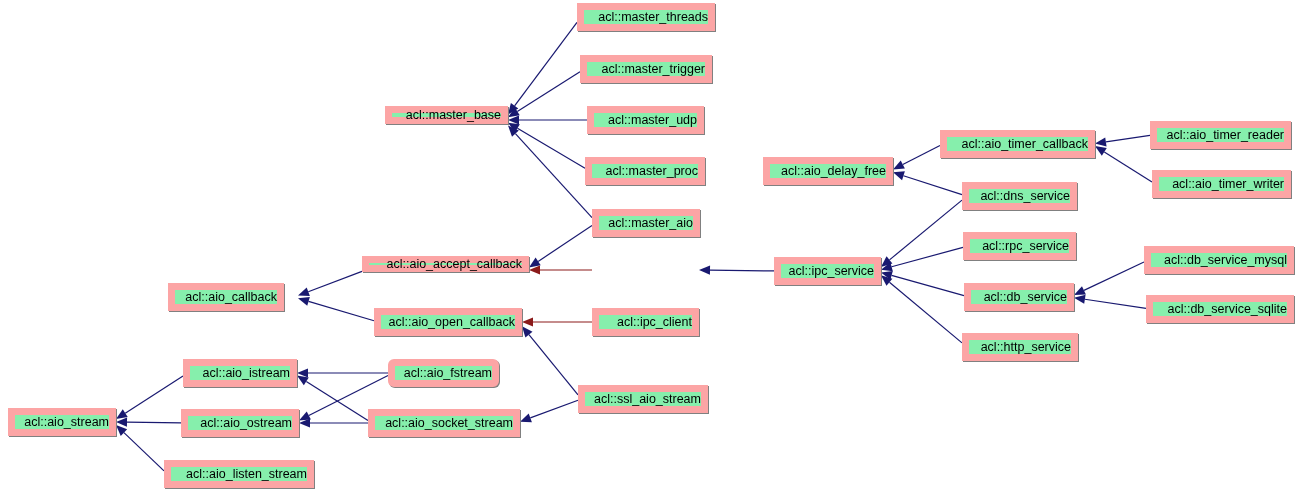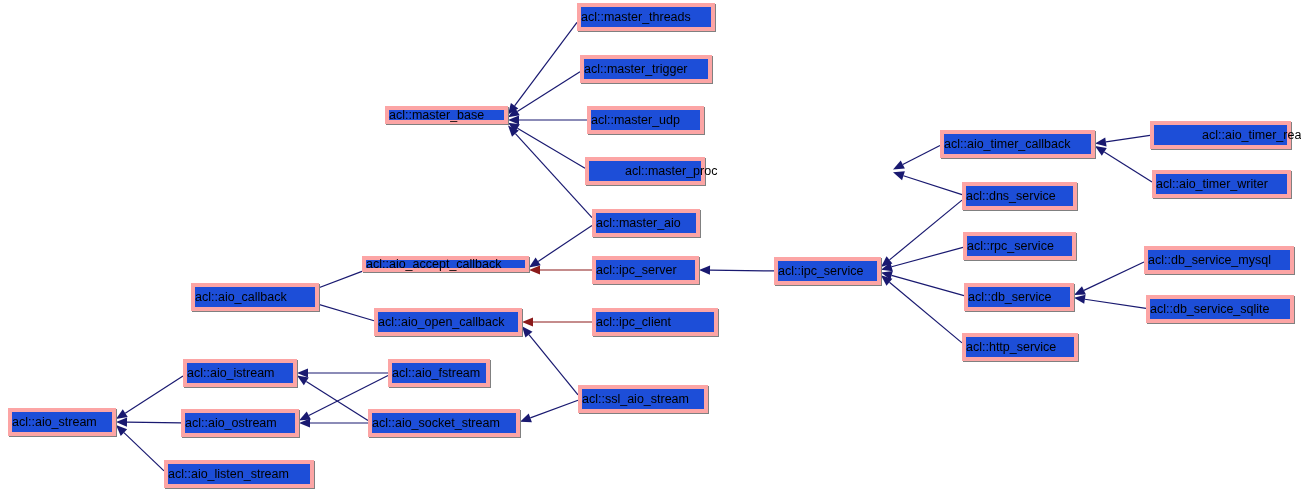--- a/index.html
+++ b/index.html
@@ -26,26 +26,26 @@
   #node-layer {
     position: absolute;
     left: 0;
     top: 0;
     width: 1301px;
     height: 493px;
   }
   .node {
     position: absolute;
     box-sizing: border-box;
-    background: #1d4ed8;
-    border: 4px solid #fca5a5;
+    background: #86efac;
+    border: 7px solid #fca5a5;
     box-shadow: 1px 1px 0 0 #808080;
     display: flex;
     align-items: center;
-    justify-content: flex-start;
+    justify-content: flex-end;
     cursor: pointer;
   }
   .node-label {
     font-family: "Liberation Sans", sans-serif;
     font-size: 12.5px;
     color: #000000;
     white-space: nowrap;
     line-height: 1;
     letter-spacing: 0px;
   }
@@ -188,38 +188,38 @@
       </div>
       <div class="node" style="left: 585px; top: 157px; width: 120px; height: 28px; padding-left: 36px;">
         <span class="node-label">acl::master_proc</span>
       </div>
       <div class="node" style="left: 592px; top: 209px; width: 108px; height: 28px;">
         <span class="node-label">acl::master_aio</span>
       </div>
       <div class="node" style="left: 385px; top: 106px; width: 123px; height: 18px;">
         <span class="node-label">acl::master_base</span>
       </div>
-      <div class="node" style="left: 191px; top: 283px; width: 128px; height: 28px;">
+      <div class="node" style="left: 168px; top: 283px; width: 116px; height: 28px;">
         <span class="node-label">acl::aio_callback</span>
       </div>
       <div class="node" style="left: 362px; top: 256px; width: 167px; height: 16px;">
         <span class="node-label">acl::aio_accept_callback</span>
       </div>
       <div class="node" style="left: 374px; top: 308px; width: 148px; height: 28px;">
         <span class="node-label">acl::aio_open_callback</span>
       </div>
-      <div class="node" style="left: 592px; top: 256px; width: 107px; height: 28px;">
-        <span class="node-label">acl::ipc_server</span>
-      </div>
-      <div class="node" style="left: 592px; top: 308px; width: 126px; height: 28px;">
+      <div class="node" style="left: 592px; top: 308px; width: 107px; height: 28px;">
         <span class="node-label">acl::ipc_client</span>
       </div>
       <div class="node" style="left: 774px; top: 257px; width: 107px; height: 28px;">
         <span class="node-label">acl::ipc_service</span>
       </div>
+      <div class="node" style="left: 763px; top: 157px; width: 130px; height: 28px;">
+        <span class="node-label">acl::aio_delay_free</span>
+      </div>
       <div class="node" style="left: 940px; top: 130px; width: 155px; height: 28px;">
         <span class="node-label">acl::aio_timer_callback</span>
       </div>
       <div class="node" style="left: 962px; top: 182px; width: 115px; height: 28px;">
         <span class="node-label">acl::dns_service</span>
       </div>
       <div class="node" style="left: 963px; top: 232px; width: 113px; height: 28px;">
         <span class="node-label">acl::rpc_service</span>
       </div>
       <div class="node" style="left: 964px; top: 283px; width: 110px; height: 28px;">
@@ -239,21 +239,21 @@
       </div>
       <div class="node" style="left: 1146px; top: 295px; width: 148px; height: 28px;">
         <span class="node-label">acl::db_service_sqlite</span>
       </div>
       <div class="node" style="left: 183px; top: 359px; width: 114px; height: 28px;">
         <span class="node-label">acl::aio_istream</span>
       </div>
       <div class="node" style="left: 181px; top: 409px; width: 118px; height: 28px;">
         <span class="node-label">acl::aio_ostream</span>
       </div>
-      <div class="node" style="left: 388px; top: 359px; width: 102px; height: 28px;">
+      <div class="node" style="left: 388px; top: 359px; width: 111px; height: 28px; border-radius: 6px;">
         <span class="node-label">acl::aio_fstream</span>
       </div>
       <div class="node" style="left: 368px; top: 409px; width: 152px; height: 28px;">
         <span class="node-label">acl::aio_socket_stream</span>
       </div>
       <div class="node" style="left: 8px; top: 408px; width: 108px; height: 28px;">
         <span class="node-label">acl::aio_stream</span>
       </div>
       <div class="node" style="left: 164px; top: 460px; width: 150px; height: 28px;">
         <span class="node-label">acl::aio_listen_stream</span>

